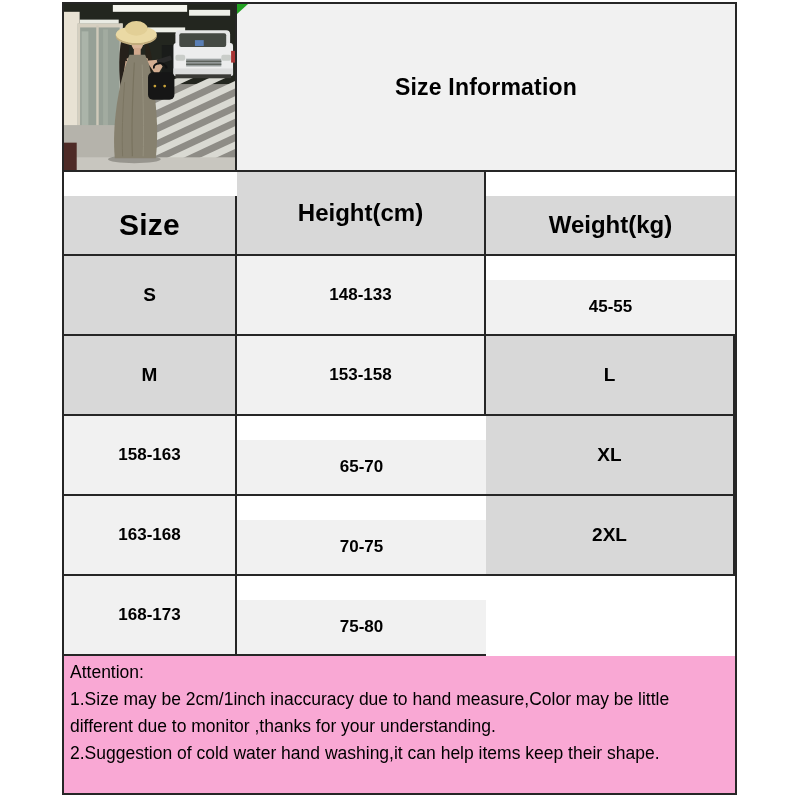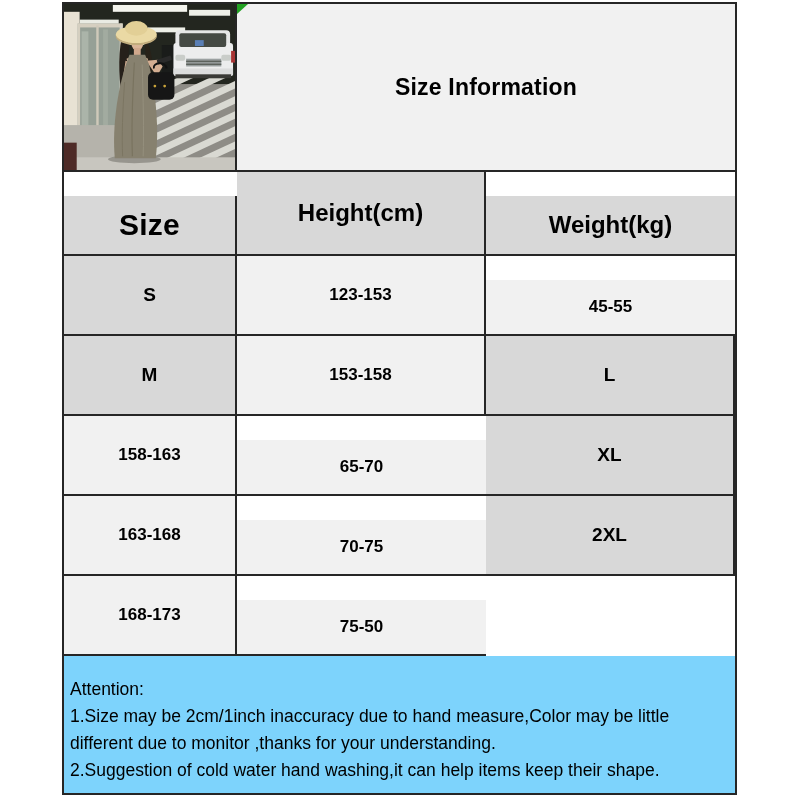--- a/index.html
+++ b/index.html
@@ -28,22 +28,22 @@
   .corner-flag{
     position:absolute;left:0;top:0;width:11px;height:10px;
     background:#23a223;clip-path:polygon(0 0,100% 0,0 100%);
   }
   .hdr{background:#d8d8d8;font-weight:bold;}
   .size-hdr{font-size:30px;letter-spacing:.3px;margin-top:24px;}
   .col-hdr{font-size:24px;}
   .size-lbl{background:#d8d8d8;font-weight:bold;font-size:19px;}
   .val{background:#f1f1f1;font-weight:bold;font-size:17px;}
   .attention-cell{
-    grid-column:1/4;grid-row:8;border:none;background:#7dd3fc;
-    display:block;padding:20px 6px;text-align:left;
+    grid-column:1/4;grid-row:8;border:none;background:#f9a8d4;
+    display:block;padding:3px 6px;text-align:left;
   }
   .attention-line{
     font-size:17.5px;line-height:27px;white-space:nowrap;font-weight:normal;
   }
   .photo-svg{display:block;width:100%;height:100%;}
 </style>
 </head>
 <body>
 
 <div class="sheet">
@@ -149,37 +149,37 @@
   <div class="cell title-cell">
     <span class="corner-flag"></span>
     <span class="title-text">Size Information</span>
   </div>
 
   <div class="cell hdr size-hdr">Size</div>
   <div class="cell hdr col-hdr">Height(cm)</div>
   <div class="cell hdr col-hdr last-col">Weight(kg)</div>
 
   <div class="cell size-lbl">S</div>
-  <div class="cell val">123-153</div>
+  <div class="cell val">148-133</div>
   <div class="cell val last-col">45-55</div>
 
   <div class="cell size-lbl">M</div>
   <div class="cell val">153-158</div>
 
   <div class="cell size-lbl">L</div>
   <div class="cell val">158-163</div>
   <div class="cell val last-col">65-70</div>
 
   <div class="cell size-lbl">XL</div>
   <div class="cell val">163-168</div>
   <div class="cell val last-col">70-75</div>
 
   <div class="cell size-lbl">2XL</div>
   <div class="cell val">168-173</div>
-  <div class="cell val last-col">75-50</div>
+  <div class="cell val last-col">75-80</div>
 
   <div class="cell attention-cell">
     <div class="attention-line">Attention:</div>
     <div class="attention-line">1.Size may be 2cm/1inch inaccuracy due to hand measure,Color may be little</div>
     <div class="attention-line">different due to monitor ,thanks for your understanding.</div>
     <div class="attention-line">2.Suggestion of cold water hand washing,it can help items keep their shape.</div>
   </div>
 
 </div>
 

